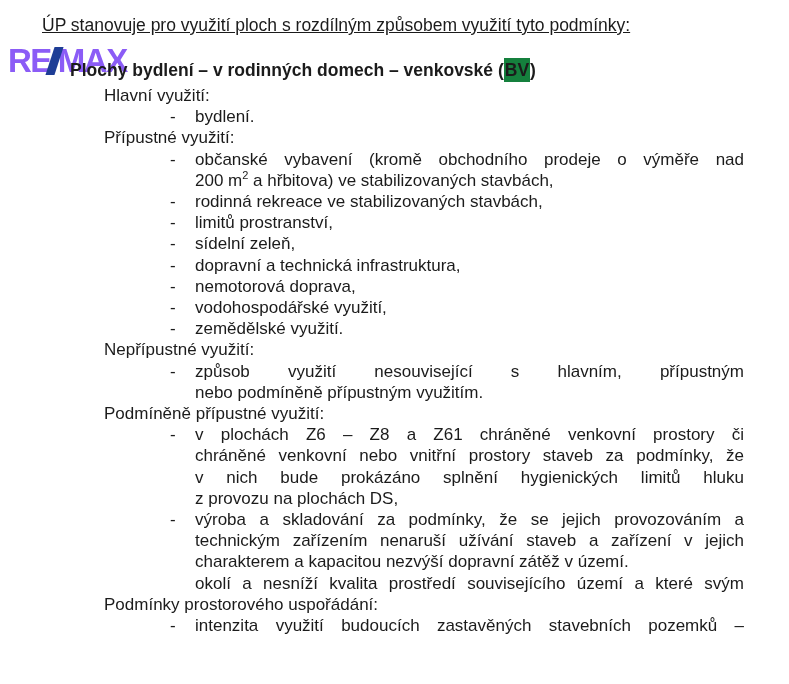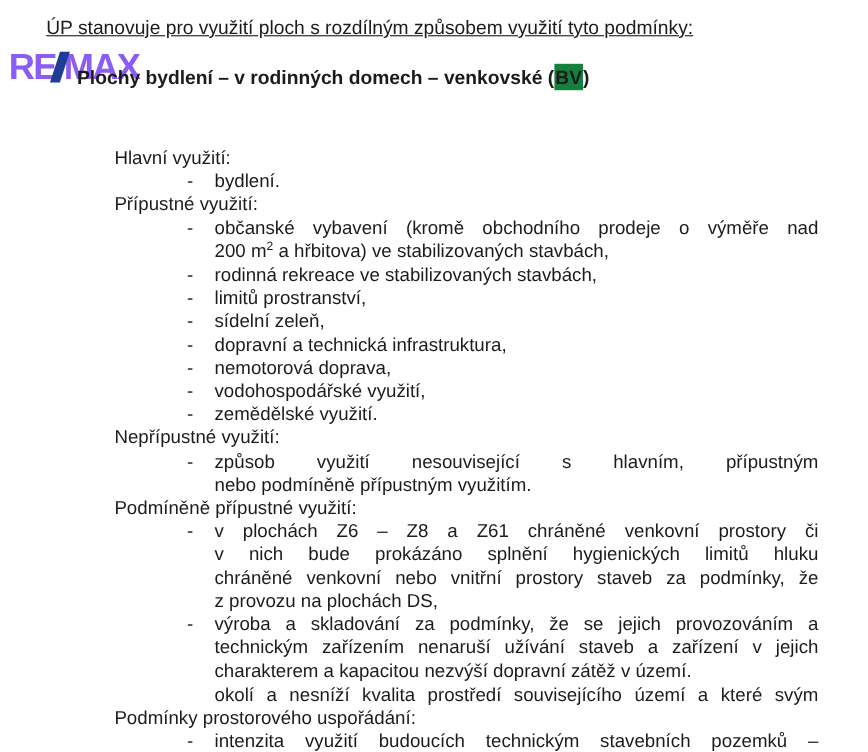--- a/index.html
+++ b/index.html
@@ -38,21 +38,20 @@
     font-size: 17.5px; font-weight: bold;
     white-space: nowrap;
     z-index: 2;
   }
   .hl { background: #15803d; padding: 2px 1px; }
   .content {
     position: absolute; left: 0; top: 85px;
     width: 789px;
     font-size: 17px;
     line-height: 21.2px;
-    margin-top: 48px;
   }
   .sec { margin-left: 104px; white-space: nowrap; }
   .row { position: relative; }
   .dash { position: absolute; left: 170px; top: 0; }
   .it { margin-left: 195px; width: 549px; }
   .it:not(.j) { white-space: nowrap; }
   .j { text-align: justify; text-align-last: justify; }
   sup { font-size: 11px; line-height: 0; }
 </style>
 </head>
@@ -111,31 +110,31 @@
   <div class="row">
     <span class="dash">-</span>
     <div class="it j">způsob využití nesouvisející s&nbsp;hlavním, přípustným</div>
     <div class="it">nebo podmíněně přípustným využitím.</div>
   </div>
 
   <div class="sec">Podmíněně přípustné využití:</div>
   <div class="row">
     <span class="dash">-</span>
     <div class="it j">v&nbsp;plochách Z6 – Z8 a Z61 chráněné venkovní prostory či</div>
+    <div class="it j">chráněné venkovní nebo vnitřní prostory staveb za podmínky, že</div>
     <div class="it j">v&nbsp;nich bude prokázáno splnění hygienických limitů hluku</div>
-    <div class="it j">chráněné venkovní nebo vnitřní prostory staveb za podmínky, že</div>
     <div class="it">z&nbsp;provozu na plochách DS,</div>
   </div>
   <div class="row">
     <span class="dash">-</span>
     <div class="it j">výroba a skladování za podmínky, že se jejich provozováním a</div>
     <div class="it j">technickým zařízením nenaruší užívání staveb a zařízení v&nbsp;jejich</div>
     <div class="it">charakterem a kapacitou nezvýší dopravní zátěž v&nbsp;území.</div>
     <div class="it j">okolí a nesníží kvalita prostředí souvisejícího území a které svým</div>
   </div>
 
   <div class="sec">Podmínky prostorového uspořádání:</div>
   <div class="row">
     <span class="dash">-</span>
-    <div class="it j">intenzita využití budoucích technickým stavebních pozemků –</div>
+    <div class="it j">intenzita využití budoucích zastavěných stavebních pozemků –</div>
   </div>
 
 </div>
 
 </body></html>

